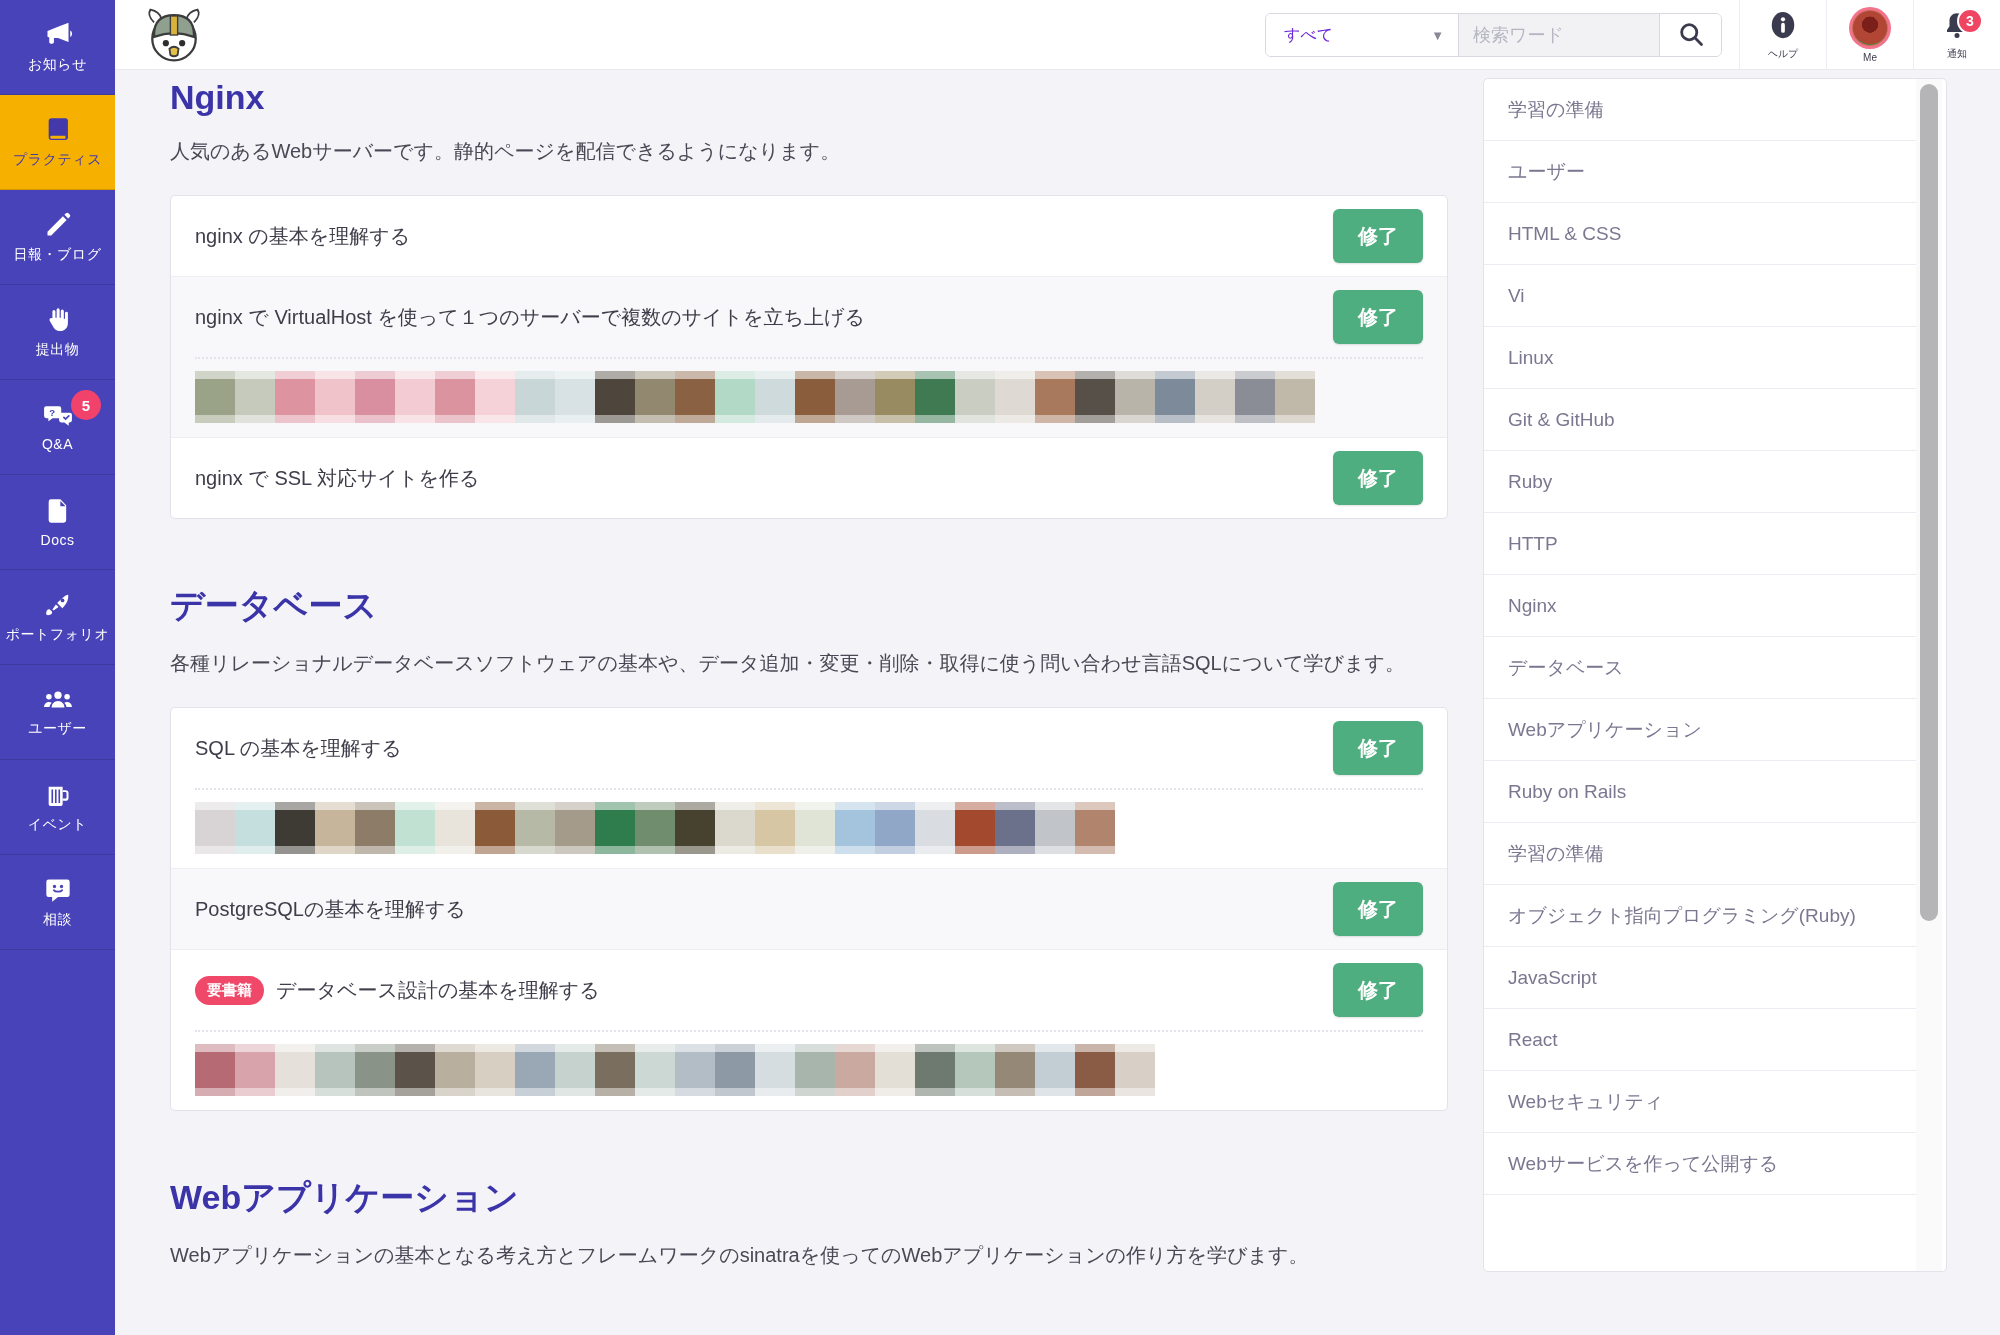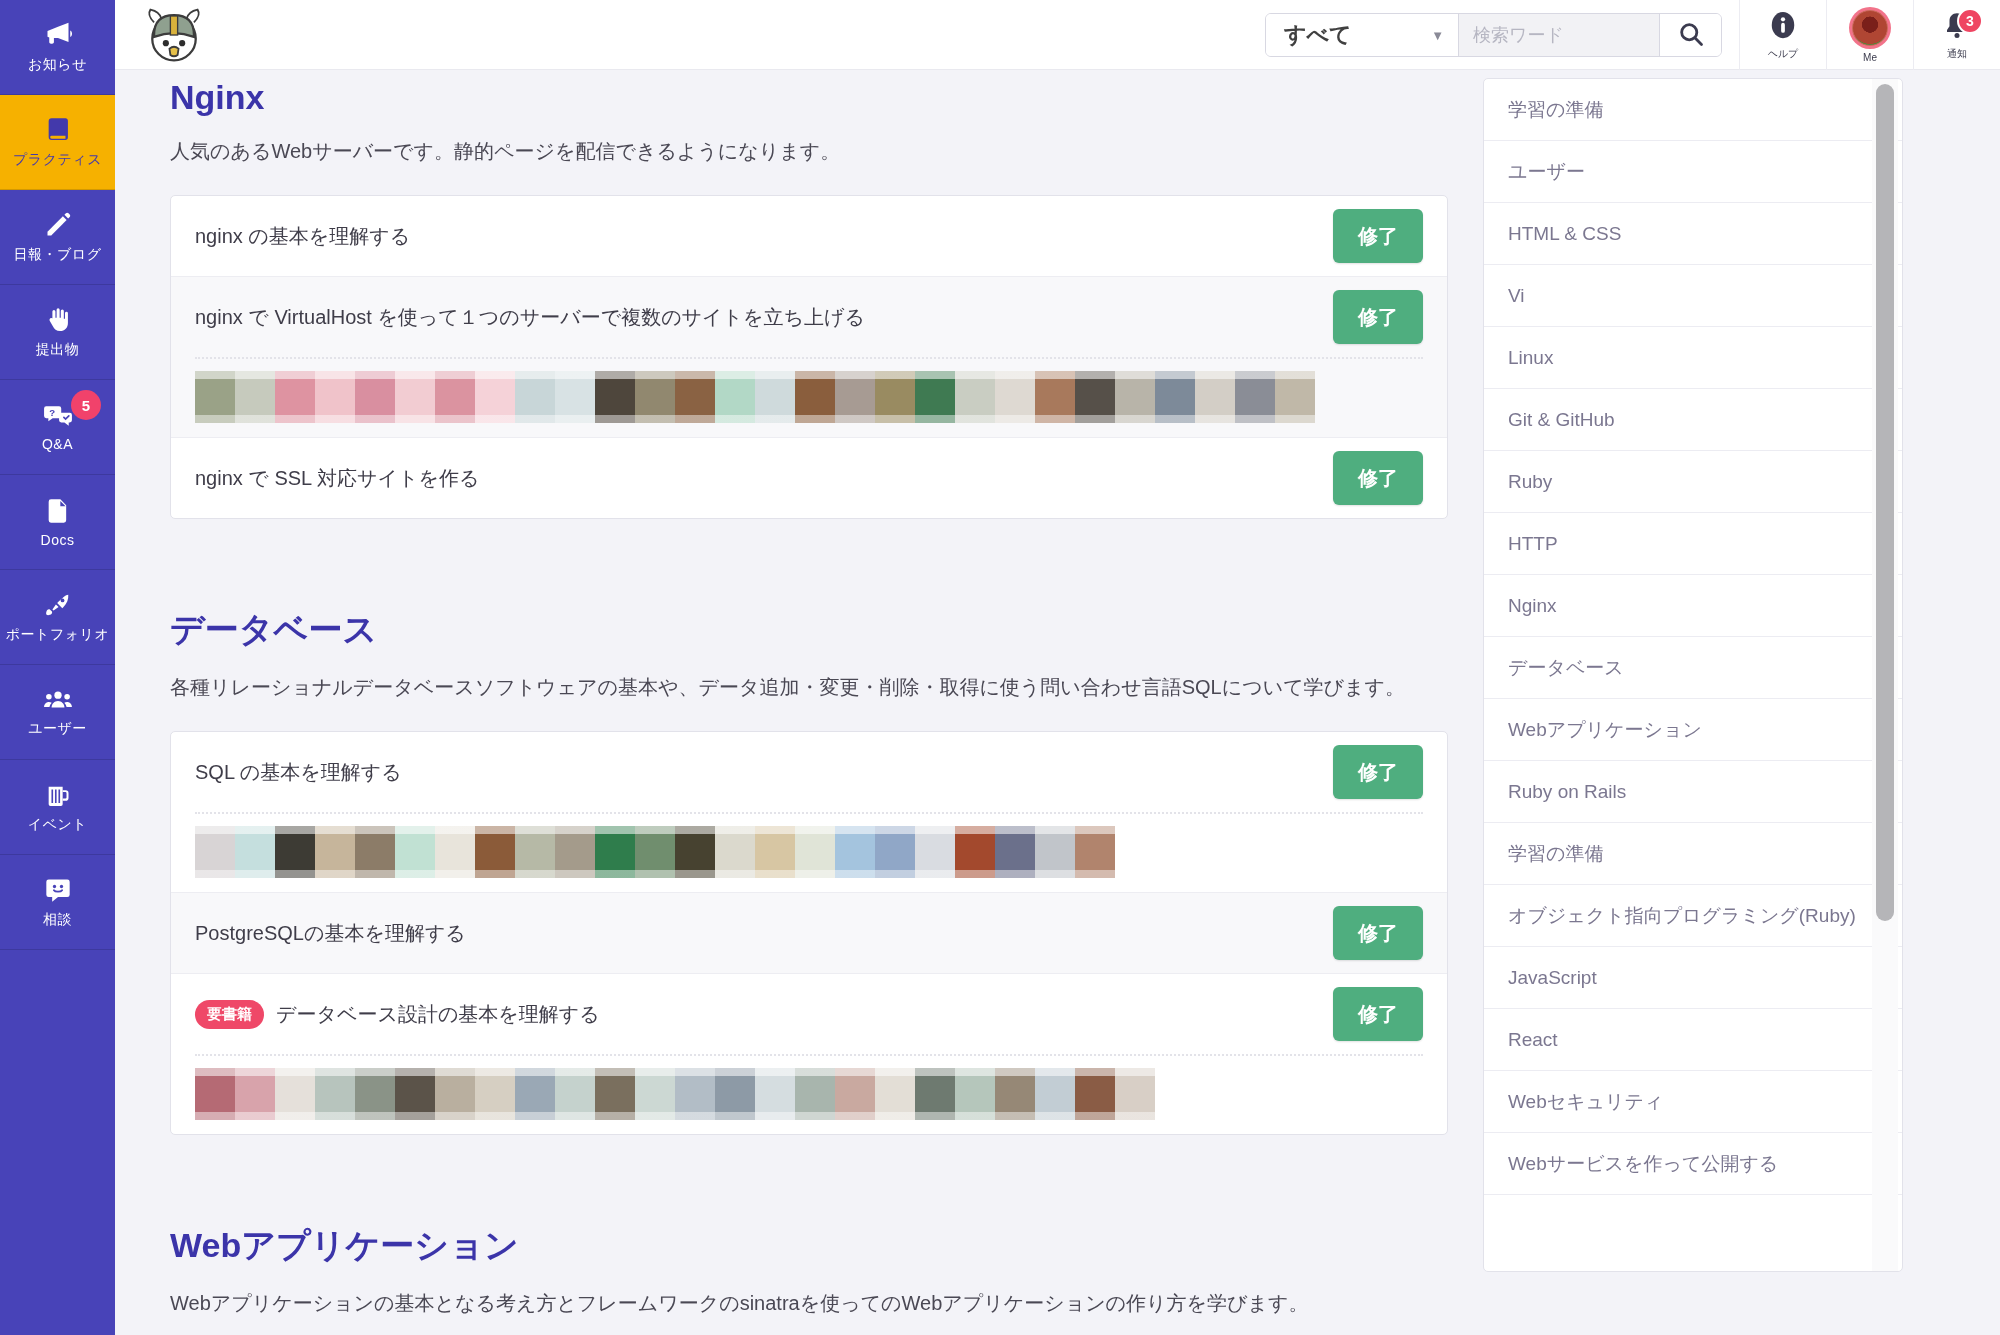--- a/index.html
+++ b/index.html
@@ -13,50 +13,50 @@
   .side-item .lbl{font-size:14px;letter-spacing:.5px;white-space:nowrap;}
   .side-item.active{background:#f6b100;color:#4339ab;}
   .side-item svg{display:block;}
   .side-badge{position:absolute;top:10px;right:14px;min-width:30px;height:30px;border-radius:15px;background:#f1426b;color:#fff;font-size:15px;font-weight:bold;display:flex;align-items:center;justify-content:center;}
 
   
   .topbar{position:absolute;left:115px;top:0;width:1885px;height:70px;background:#fff;border-bottom:1px solid #e9e9ef;display:flex;align-items:center;z-index:4;}
   .logo{margin-left:30px;width:58px;height:58px;}
   .search-group{position:absolute;left:1150px;top:13px;height:44px;display:flex;border:1px solid #d8d8e2;border-radius:6px;overflow:hidden;background:#fff;}
   .search-select{width:193px;display:flex;align-items:center;justify-content:space-between;padding:0 14px 0 18px;background:#fff;border-right:1px solid #d8d8e2;cursor:pointer;}
-  .search-select .sel-txt{font-size:22px;font-weight:bold;color:#404040;}
+  .search-select .sel-txt{font-size:16px;font-weight:normal;color:#6d28d9;}
   .search-select .arrow{color:#8a8a97;font-size:13px;}
   .search-input{width:200px;border:0;outline:none;background:#f2f2f5;font-size:18px;padding:0 14px;color:#3c3c4e;}
   .search-input::placeholder{color:#b6b6c2;}
   .search-btn{width:62px;background:#fff;border:0;border-left:1px solid #d8d8e2;display:flex;align-items:center;justify-content:center;cursor:pointer;}
   .top-right{position:absolute;right:0;top:0;height:70px;display:flex;}
   .top-item{width:87px;height:70px;border-left:1px solid #ececf2;display:flex;flex-direction:column;align-items:center;justify-content:center;gap:3px;cursor:pointer;position:relative;}
   .top-item .tlbl{font-size:10px;color:#3c3c4e;}
   .avatar-ring{width:42px;height:42px;border-radius:50%;background:#f2738a;display:flex;align-items:center;justify-content:center;}
   .avatar-img{width:36px;height:36px;border-radius:50%;background:radial-gradient(circle at 50% 40%,#7a1f1a 0 30%,#b04633 31% 72%,#5a7d3a 73% 100%);border:1px solid #c86a5a;}
   .notif-badge{position:absolute;top:8px;right:17px;min-width:26px;height:26px;border-radius:13px;background:#ef4562;border:2px solid #fff;color:#fff;font-size:14px;font-weight:bold;display:flex;align-items:center;justify-content:center;}
 
   
   .content{position:absolute;left:115px;top:70px;width:1418px;height:1265px;padding:8px 0 0 55px;}
   .section h2{margin:0 0 16px 0;font-size:34px;font-weight:bold;color:#3b34a9;}
   .section .desc{margin:0 0 26px 0;font-size:20px;line-height:36px;color:#4a4854;max-width:1278px;}
-  .card{width:1278px;background:#fff;border:1px solid #e2e2ea;border-radius:5px;margin-bottom:88px;overflow:hidden;}
+  .card{width:1278px;background:#fff;border:1px solid #e2e2ea;border-radius:5px;margin-bottom:64px;overflow:hidden;}
   .prow{padding:0 24px;border-bottom:1px solid #ededf2;}
   .prow:last-child{border-bottom:0;}
   .prow:nth-child(even){background:#f8f8fa;}
   .prow-head{min-height:80px;display:flex;align-items:center;justify-content:space-between;gap:16px;}
   .ptitle{font-size:20px;color:#3f3d49;display:flex;align-items:center;gap:12px;}
   .pill{background:#ef4868;color:#fff;font-size:15px;font-weight:bold;padding:5px 12px;border-radius:999px;white-space:nowrap;}
   .done-btn{flex:0 0 auto;width:90px;height:54px;border:0;border-radius:6px;background:#4fae7f;color:#fff;font-size:20px;font-weight:bold;cursor:pointer;box-shadow:0 1px 2px rgba(0,0,0,.12);}
   .strip-wrap{border-top:2px dotted #e3e3e9;padding:12px 0 14px 0;}
   .strip{display:flex;}
   .cell{width:40px;height:52px;flex:0 0 auto;}
 
   
-  .cat-panel{position:absolute;left:1483px;top:78px;width:420px;height:1194px;background:#fff;border:1px solid #e2e2ea;border-radius:5px;overflow:hidden;}
+  .cat-panel{position:absolute;left:1483px;top:78px;width:464px;height:1194px;background:#fff;border:1px solid #e2e2ea;border-radius:5px;overflow:hidden;}
   .cat-list{position:absolute;left:0;top:0;width:435px;height:100%;}
   .cat-item{height:62px;line-height:62px;padding-left:24px;font-size:19px;color:#7b7790;border-bottom:1px solid #ececf2;white-space:nowrap;cursor:pointer;}
   .cat-track{position:absolute;right:4px;top:0;width:26px;height:100%;background:#fafafb;}
   .cat-thumb{position:absolute;right:8px;top:5px;width:18px;height:837px;border-radius:9px;background:#b5b5b8;}
 </style>
 </head>
 <body>
 
 <div class="app">
 

